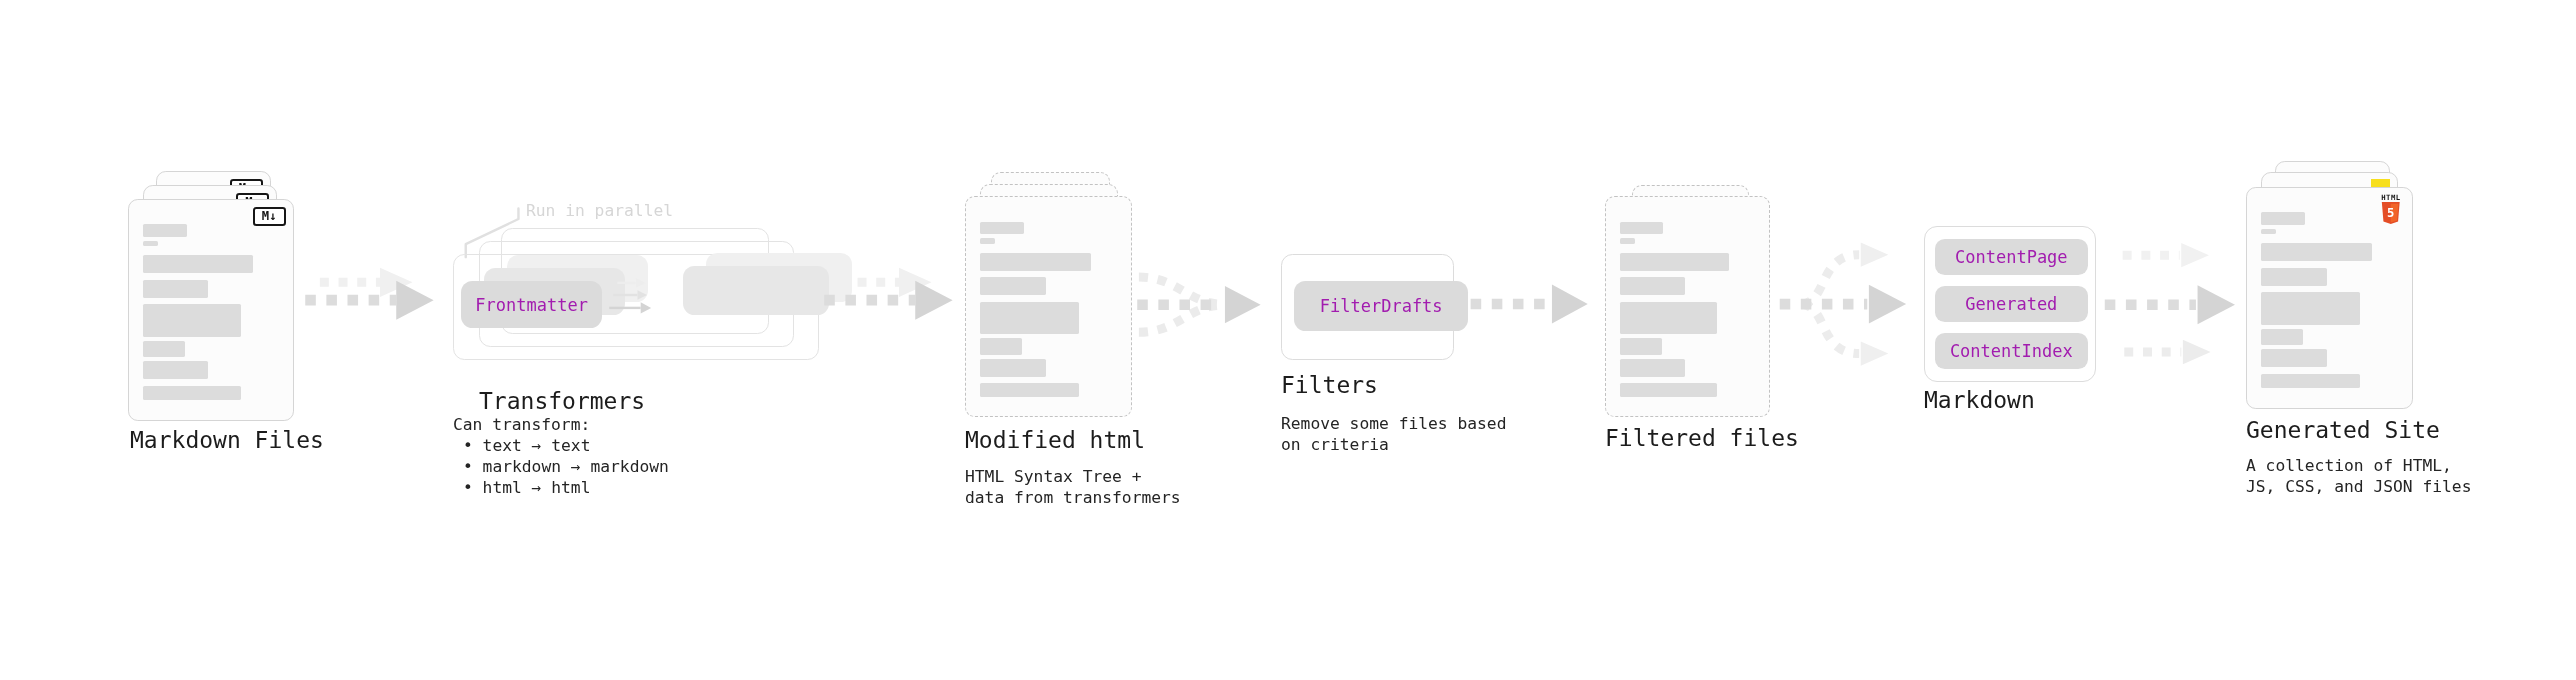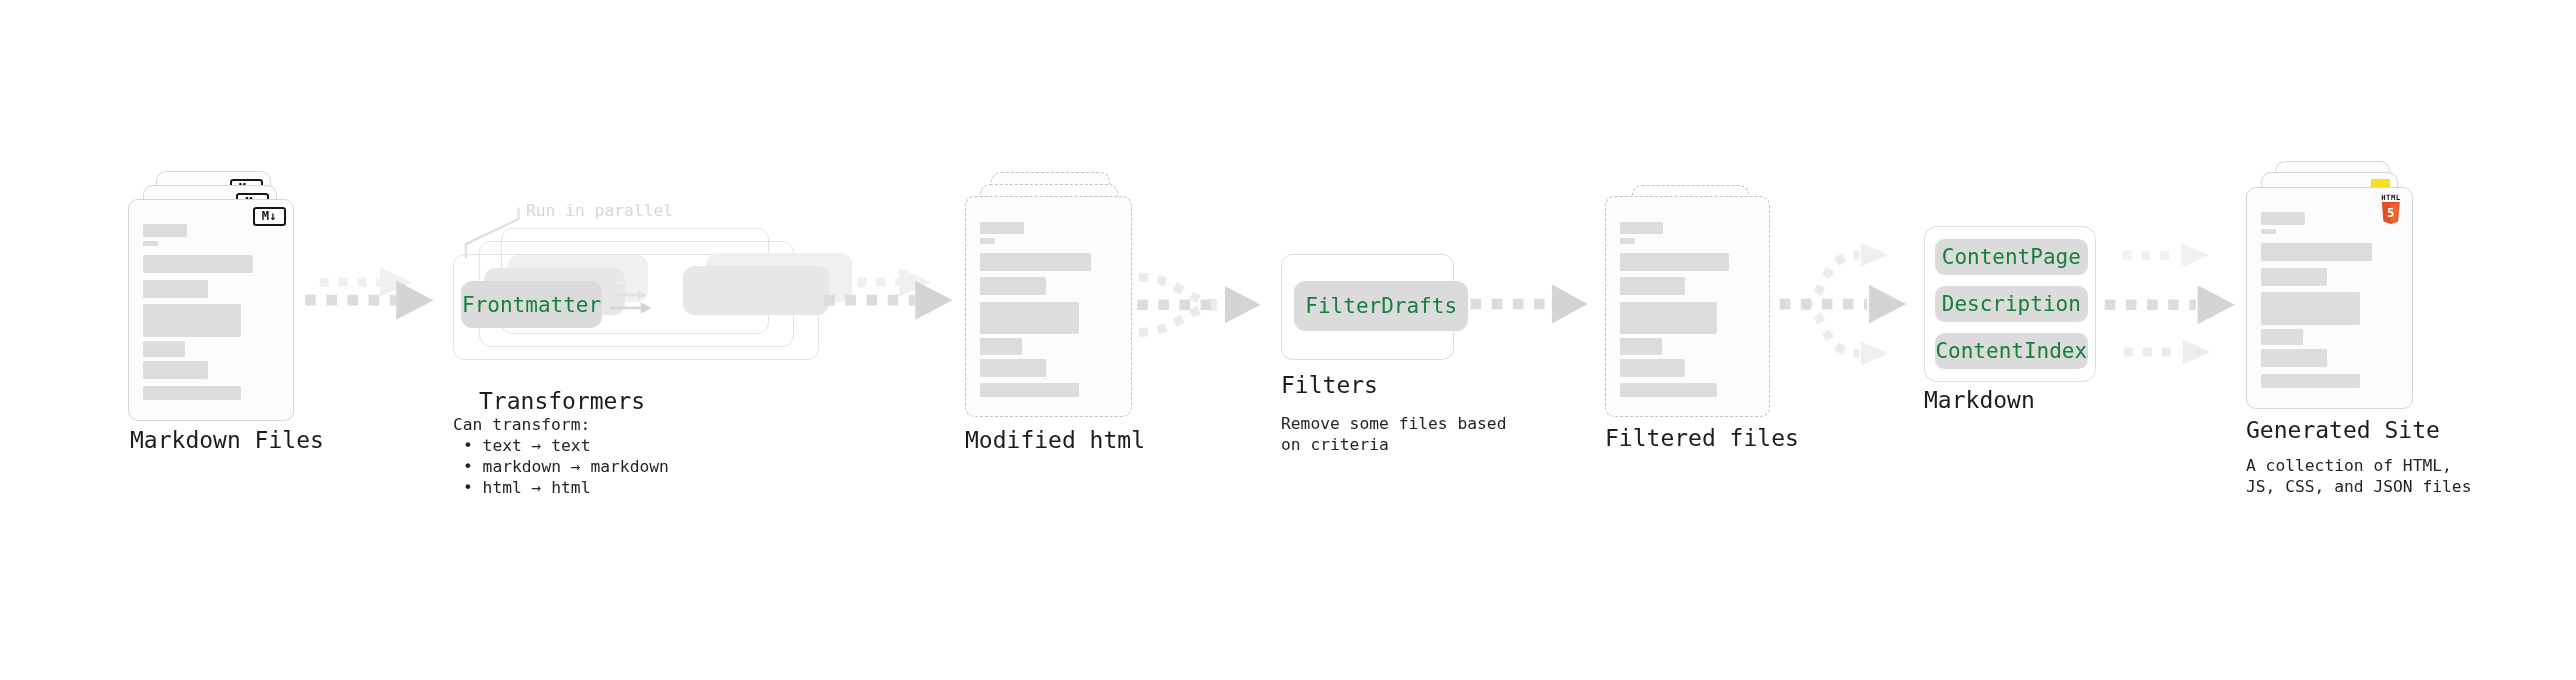--- a/index.html
+++ b/index.html
@@ -13,22 +13,22 @@
   .bars { position:absolute; left:14px; right:14px; top:24.4px; }
   .bar { background:#dcdcdc; border-radius:1.6px; }
 
   .md-icon { position:absolute; top:6.5px; right:7.3px; width:33px; height:19.5px;
              border:2.4px solid #161616; border-radius:3.3px; background:#ffffff;
              color:#161616; font-weight:bold; font-size:12.2px; line-height:1;
              display:flex; align-items:center; justify-content:center; }
 
   .container-box { position:absolute; border:1.6px solid #e3e3e3; border-radius:11.4px; background:transparent; }
   .panel { position:absolute; background:#ffffff; border:1.6px solid #dcdcdc; border-radius:11.4px; }
-  .pill { position:absolute; background:#dbdbdb; border-radius:11.4px; color:#15803d;
-          font-size:21px; display:flex; align-items:center; justify-content:center; white-space:nowrap; }
+  .pill { position:absolute; background:#dbdbdb; border-radius:11.4px; color:#a21caf;
+          font-size:17px; display:flex; align-items:center; justify-content:center; white-space:nowrap; }
   .ghost { position:absolute; border-radius:11.4px; }
 
   .title { position:absolute; font-size:23px; line-height:24.4px; color:#1c1c1c; white-space:nowrap; }
   .sub   { position:absolute; font-size:16.3px; line-height:21px; color:#242424; white-space:nowrap; }
   .annotation { position:absolute; font-size:16.3px; line-height:18px; color:#d6d6d6; white-space:nowrap; }
   svg.arrow { position:absolute; overflow:visible; }
 
   
   .css-badge { position:absolute; top:13px; right:5.7px; width:18px; text-align:center; }
   .css-badge .txt { font-size:7.3px; font-weight:bold; color:#1d1d1d; line-height:7.3px; }
@@ -123,20 +123,24 @@
           <div class="bar" style="width: 81%; height: 18px; margin-top: 9px;"></div>
           <div class="bar" style="width: 48%; height: 18px; margin-top: 6.5px;"></div>
           <div class="bar" style="width: 72%; height: 32.5px; margin-top: 6.5px;"></div>
           <div class="bar" style="width: 31%; height: 16.3px; margin-top: 4.1px;"></div>
           <div class="bar" style="width: 48%; height: 18px; margin-top: 4.1px;"></div>
           <div class="bar" style="width: 72%; height: 14px; margin-top: 6.5px;"></div>
         </div>
     </div>
   </div>
   <div class="title" style="left:965px; top:428px;">Modified html</div>
+  <div class="sub" style="left:965px; top:466px;">
+    <div>HTML Syntax Tree +</div>
+    <div>data from transformers</div>
+  </div>
 
   <svg class="arrow" style="left:1134px; top:268px;" width="138" height="75" viewBox="0 0 170 92">
     <path d="M6 11 C52 11 64 40 102 44" stroke="#ebebeb" stroke-width="11" stroke-dasharray="11 12" fill="none"></path>
     <path d="M6 79 C52 79 64 50 102 46" stroke="#ebebeb" stroke-width="11" stroke-dasharray="11 12" fill="none"></path>
     <line x1="4" y1="45" x2="108" y2="45" stroke="#dcdcdc" stroke-width="13" stroke-dasharray="13 13"></line>
     <polygon points="112,22 156,45 112,68" fill="#d4d4d4"></polygon>
   </svg>
 
   <div class="panel" style="left:1281px; top:254px; width:173px; height:106px;">
     <div class="pill" style="left:12.2px; top:26px; width:174px; height:50px;">FilterDrafts</div>
@@ -173,21 +177,21 @@
     <path d="M30 89 C62 84 50 28 100 28" stroke="#ececec" stroke-width="11" stroke-dasharray="11 12" fill="none"></path>
     <polygon points="102,13 136,28 102,43" fill="#efefef"></polygon>
     <path d="M30 89 C62 94 50 150 100 150" stroke="#ececec" stroke-width="11" stroke-dasharray="11 12" fill="none"></path>
     <polygon points="102,135 136,150 102,165" fill="#efefef"></polygon>
     <line x1="2" y1="89" x2="110" y2="89" stroke="#dcdcdc" stroke-width="13" stroke-dasharray="13 13"></line>
     <polygon points="112,65 158,89 112,113" fill="#d4d4d4"></polygon>
   </svg>
 
   <div class="panel" style="left:1924px; top:226px; width:172px; height:156px; border-radius:13px;">
     <div class="pill" style="left:9.8px; top:12.2px; width:153px; height:36px; border-radius:9.8px;">ContentPage</div>
-    <div class="pill" style="left:9.8px; top:59px; width:153px; height:36px; border-radius:9.8px;">Description</div>
+    <div class="pill" style="left:9.8px; top:59px; width:153px; height:36px; border-radius:9.8px;">Generated</div>
     <div class="pill" style="left:9.8px; top:106px; width:153px; height:36px; border-radius:9.8px;text-align:right;">ContentIndex</div>
   </div>
   <div class="title" style="left:1924px; top:388px;">Markdown</div>
 
   <svg class="arrow" style="left:2103px; top:234px;" width="137" height="140" viewBox="0 0 168 172">
     <line x1="24" y1="26" x2="94" y2="26" stroke="#f1f1f1" stroke-width="11" stroke-dasharray="11 12"></line>
     <polygon points="96,11 130,26 96,41" fill="#f1f1f1"></polygon>
     <line x1="2" y1="87" x2="114" y2="87" stroke="#dcdcdc" stroke-width="13" stroke-dasharray="13 13"></line>
     <polygon points="116,63 162,87 116,111" fill="#d4d4d4"></polygon>
     <line x1="26" y1="145" x2="96" y2="145" stroke="#ececec" stroke-width="11" stroke-dasharray="11 12"></line>

